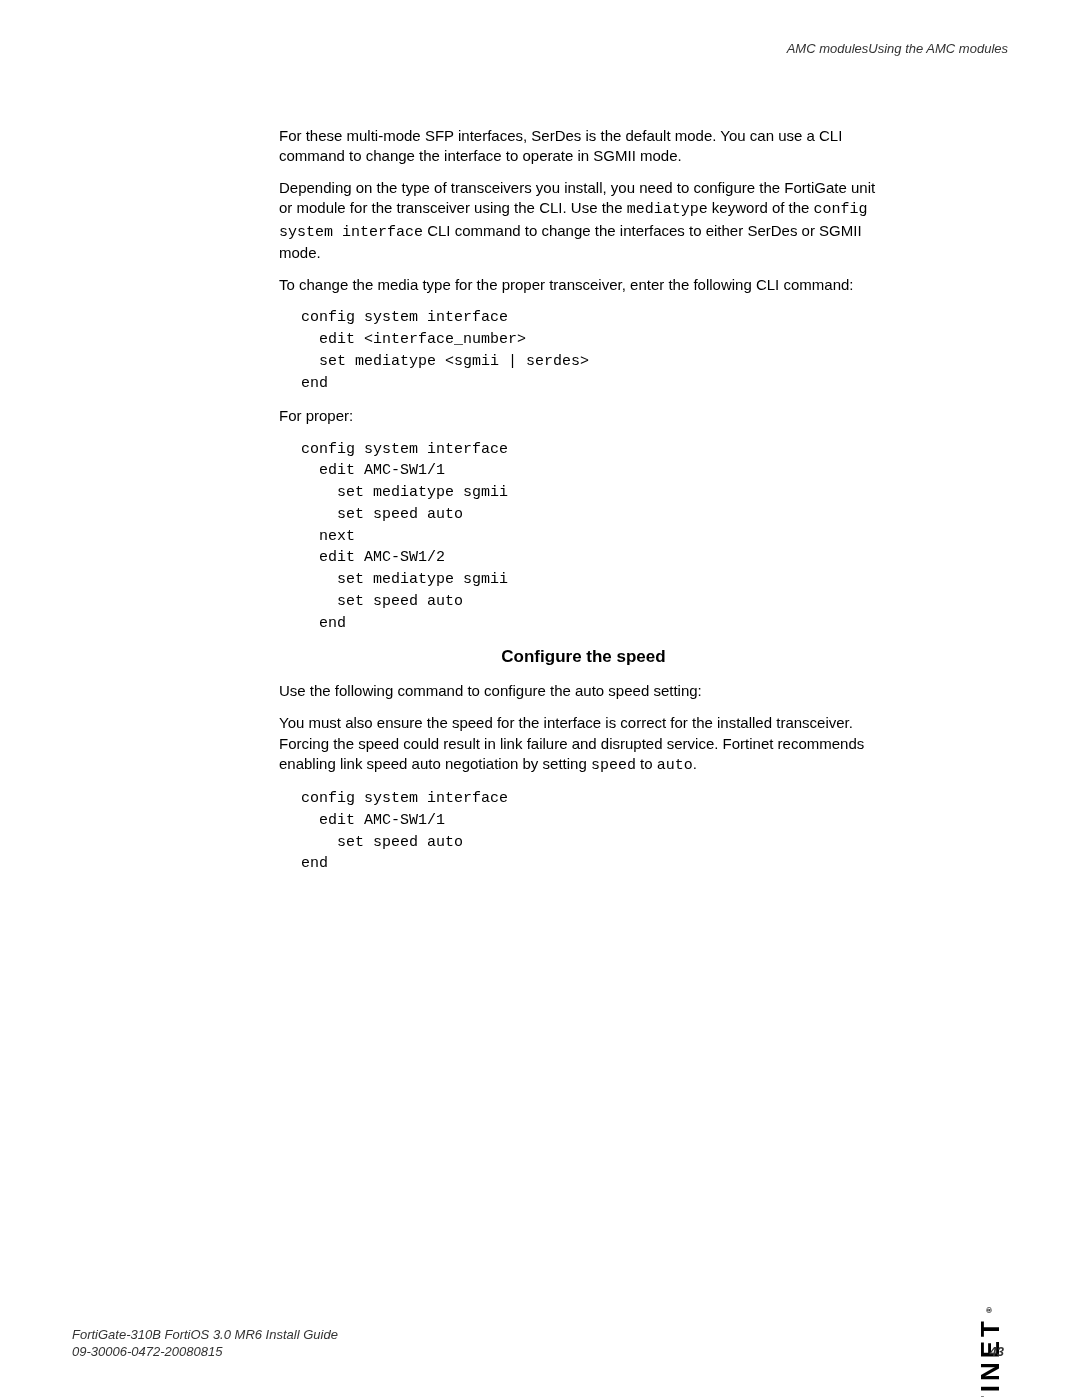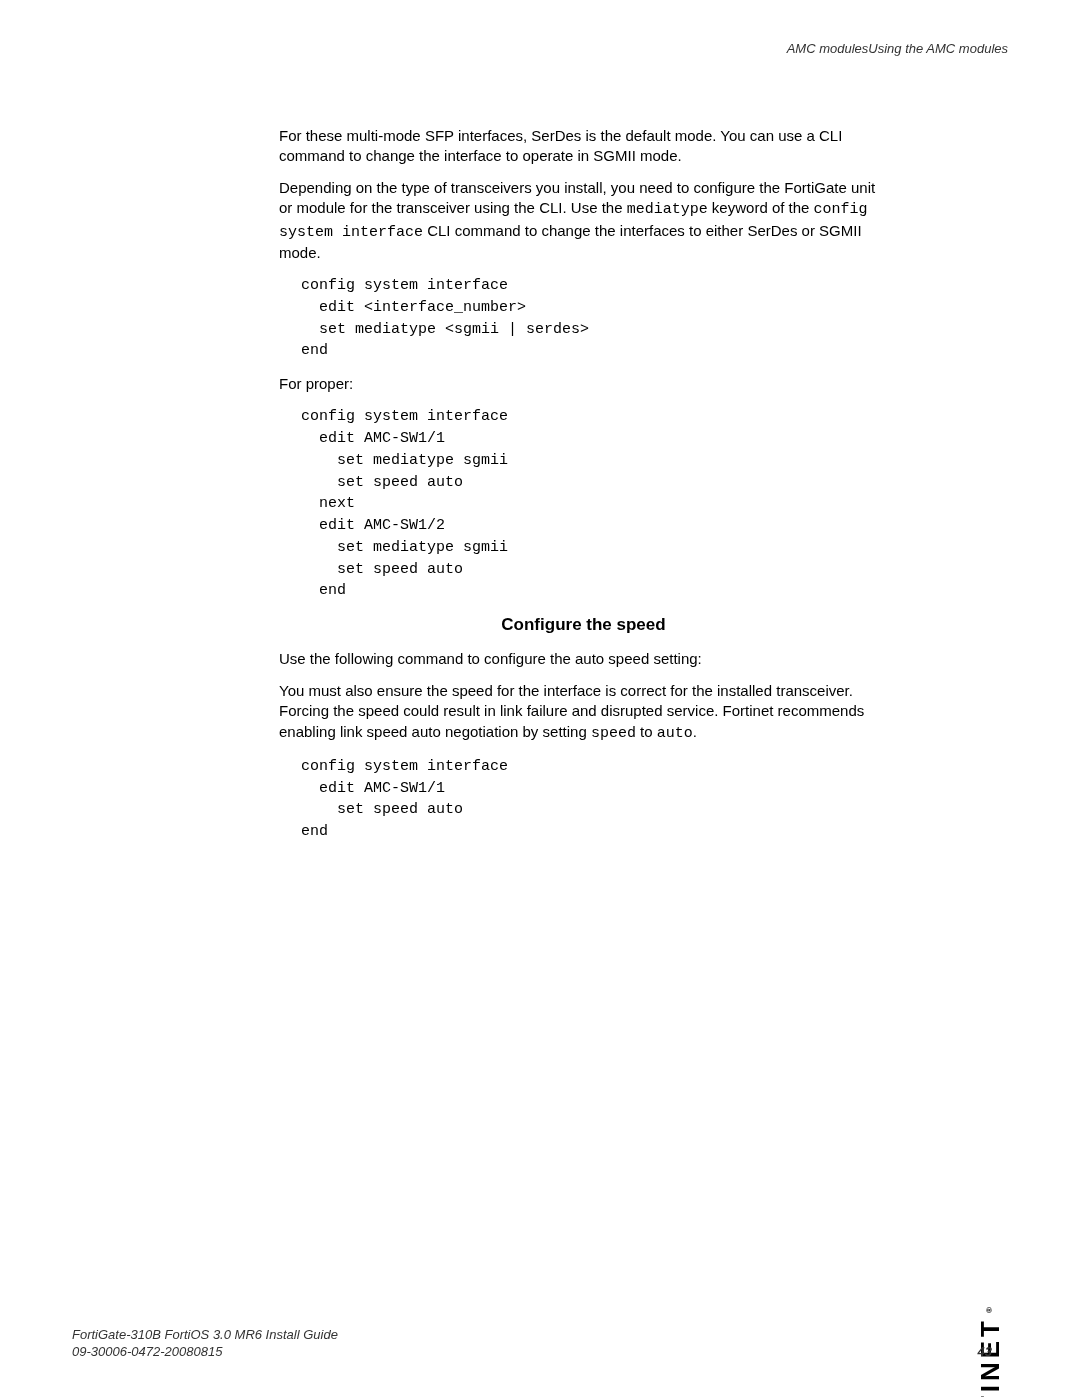--- a/index.html
+++ b/index.html
@@ -49,21 +49,21 @@
       font-weight: bold;
       font-size: 17px;
       margin-top: 12px;
       margin-bottom: 12px;
       text-align: center;
     }
     .footer {
       position: absolute;
       bottom: 36px;
       left: 72px;
-      right: 88px;
+      right: 76px;
       display: flex;
       justify-content: space-between;
       align-items: flex-end;
       font-style: italic;
       font-size: 13px;
       color: #333;
     }
     .page-num {
       font-weight: bold;
       font-style: italic;
@@ -99,20 +99,21 @@
 </div>
 
 <div class="content">
 
   <p class="para">For these multi-mode SFP interfaces, SerDes is the default mode. You can use a CLI command to change the interface to operate in SGMII mode.</p>
 
   <p class="para">
     <span>Depending on the type of transceivers you install, you need to configure the FortiGate unit or module for the transceiver using the CLI. Use the </span><span class="mono">mediatype</span><span> keyword of the </span><span class="mono">config system interface</span><span> CLI command to change the interfaces to either SerDes or SGMII mode.</span>
   </p>
 
+  <p class="para">To change the media type for the proper transceiver, enter the following CLI command:</p>
 
   <div class="code-block">config system interface
   edit &lt;interface_number&gt;
   set mediatype &lt;sgmii | serdes&gt;
 end</div>
 
   <p class="para">For proper:</p>
 
   <div class="code-block">config system interface
   edit AMC-SW1/1

